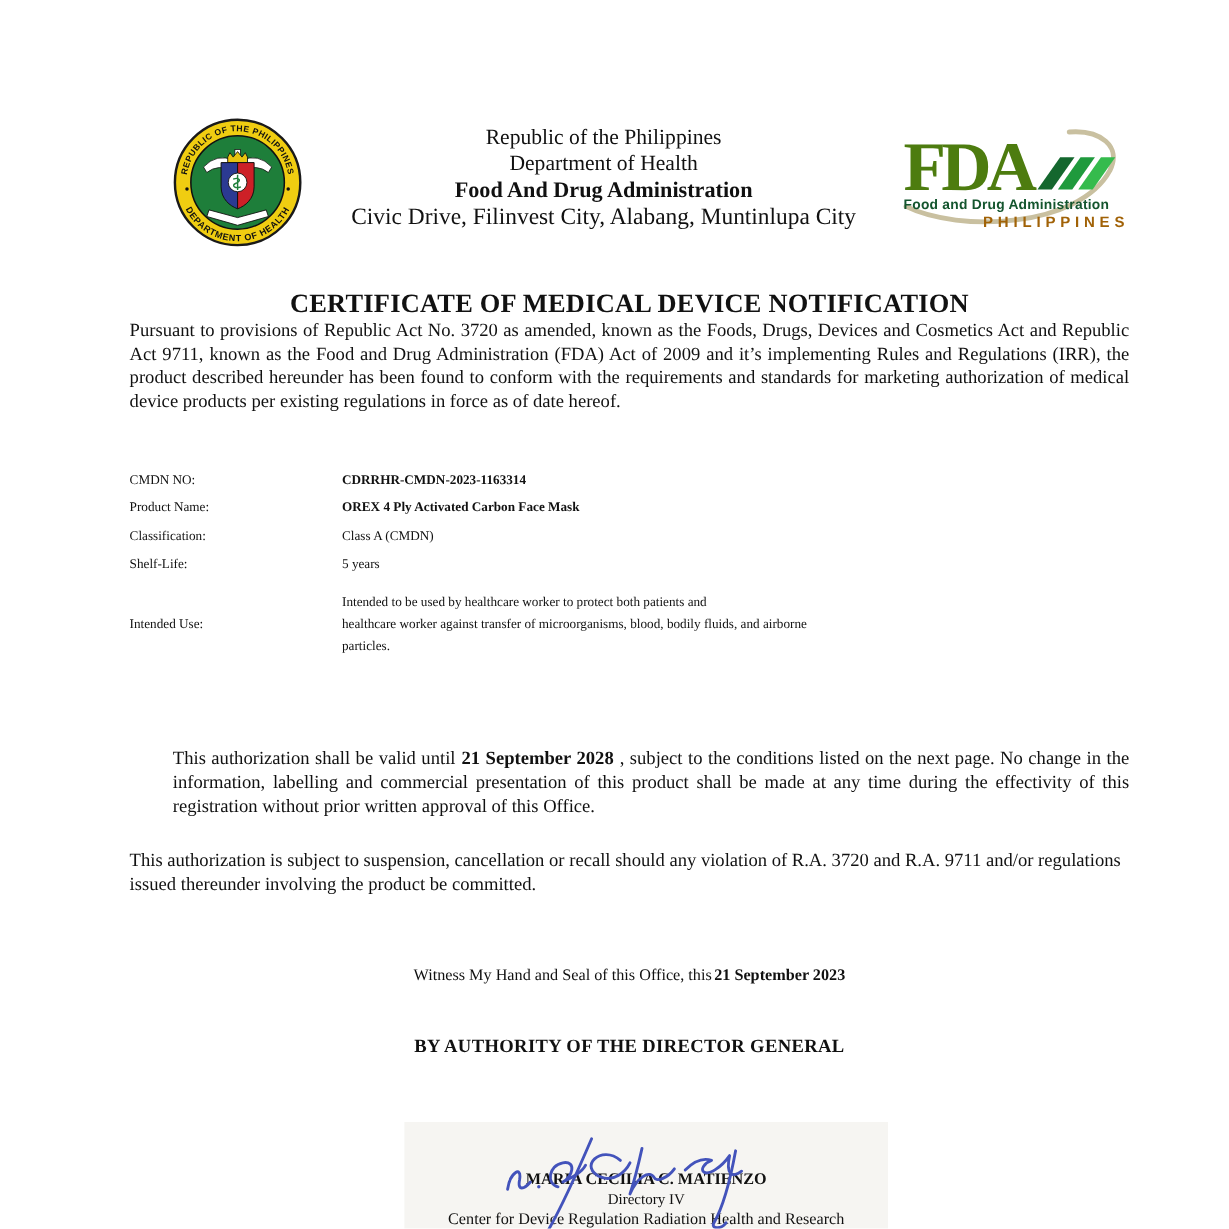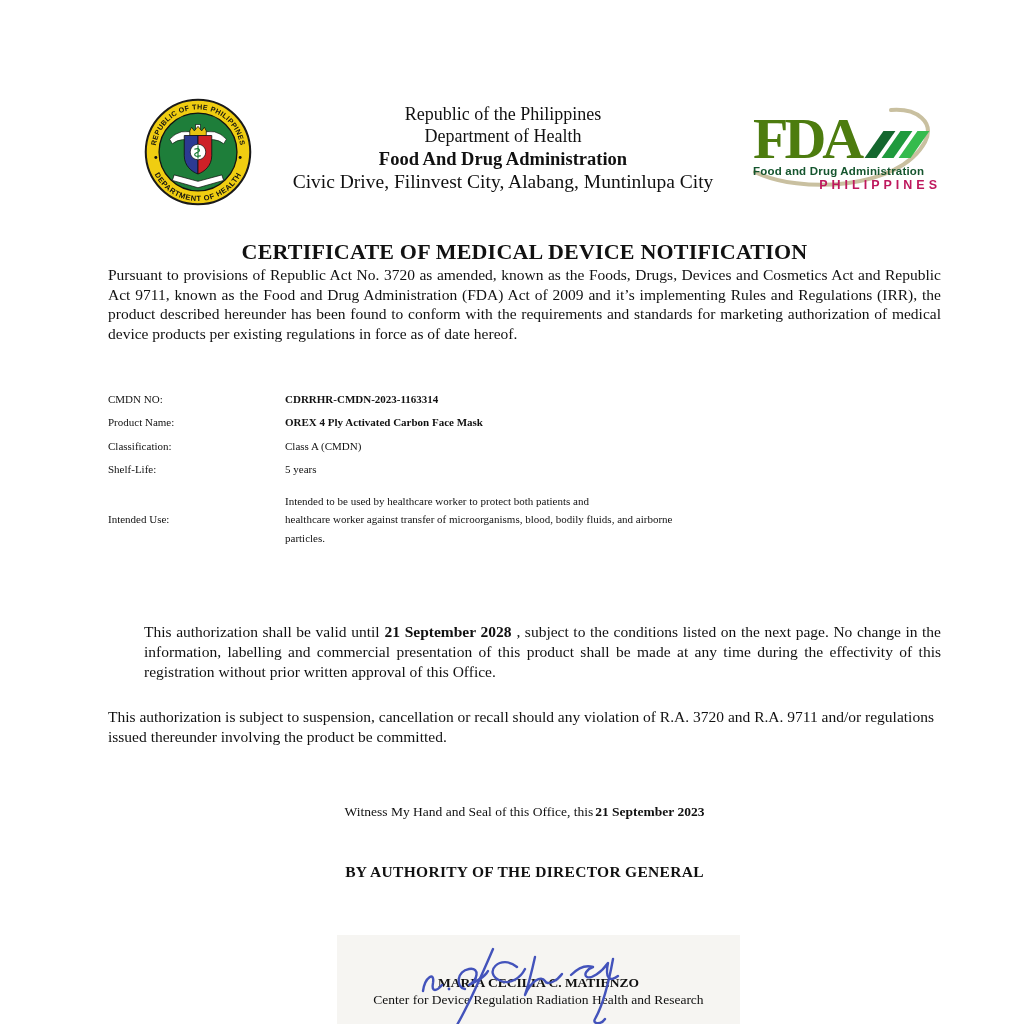--- a/index.html
+++ b/index.html
@@ -28,21 +28,21 @@
   }
   .fda-slashes { display:flex; gap:5px; margin:0 0 4px 14px; }
   .fda-slash { width:12px; height:27px; transform:skewX(-35deg); }
   .fda-name {
     font-family:"Liberation Sans", sans-serif; font-weight:bold; font-size:11.5px;
     color:#14552e; margin-top:3px; white-space:nowrap; letter-spacing:0.2px;
     position:relative;
   }
   .fda-country {
     font-family:"Liberation Sans", sans-serif; font-weight:bold; font-size:12.5px;
-    color:#be185d; letter-spacing:4px; text-align:right; margin-top:1px; position:relative;
+    color:#a16207; letter-spacing:4px; text-align:right; margin-top:1px; position:relative;
   }
 
   
   .title { text-align:center; font-weight:bold; font-size:22px; margin-top:27px; letter-spacing:0.2px; }
   .para { font-size:15.5px; line-height:19.7px; text-align:justify; }
   .intro { }
 
   
   .details { margin-top:46px; font-size:11px; }
   .d-row { display:flex; align-items:center; margin-bottom:5px; line-height:18.5px; }
@@ -188,15 +188,16 @@
         <circle cx="60" cy="58" r="1.4" fill="#4353bb" stroke="none"></circle>
         <path d="M 76,58 C 66,56 68,40 80,38 C 92,36 88,50 80,54 C 88,50 96,46 99,40"></path>
         <path d="M 128,36 C 112,22 92,42 112,50 C 122,54 132,46 136,38"></path>
         <path d="M 146,26 C 142,44 138,58 136,64 C 142,50 152,44 156,50 C 158,55 168,50 173,43"></path>
         <path d="M 182,44 C 190,36 198,34 204,36 C 198,38 194,44 198,46 C 202,48 212,42 219,32 C 216,46 220,52 229,45"></path>
         <path d="M 104,18 C 92,46 76,80 68,94"></path>
         <path d="M 224,28 C 220,50 214,74 206,88 C 203,93 212,94 216,88"></path>
       </g>
     </svg>
     <div class="sig-name">MARIA CECILIA C. MATIENZO</div>
+    <div class="sig-title">Directory IV</div>
     <div class="sig-office">Center for Device Regulation Radiation Health and Research</div>
   </div>
 </div>
 
 </body></html>

